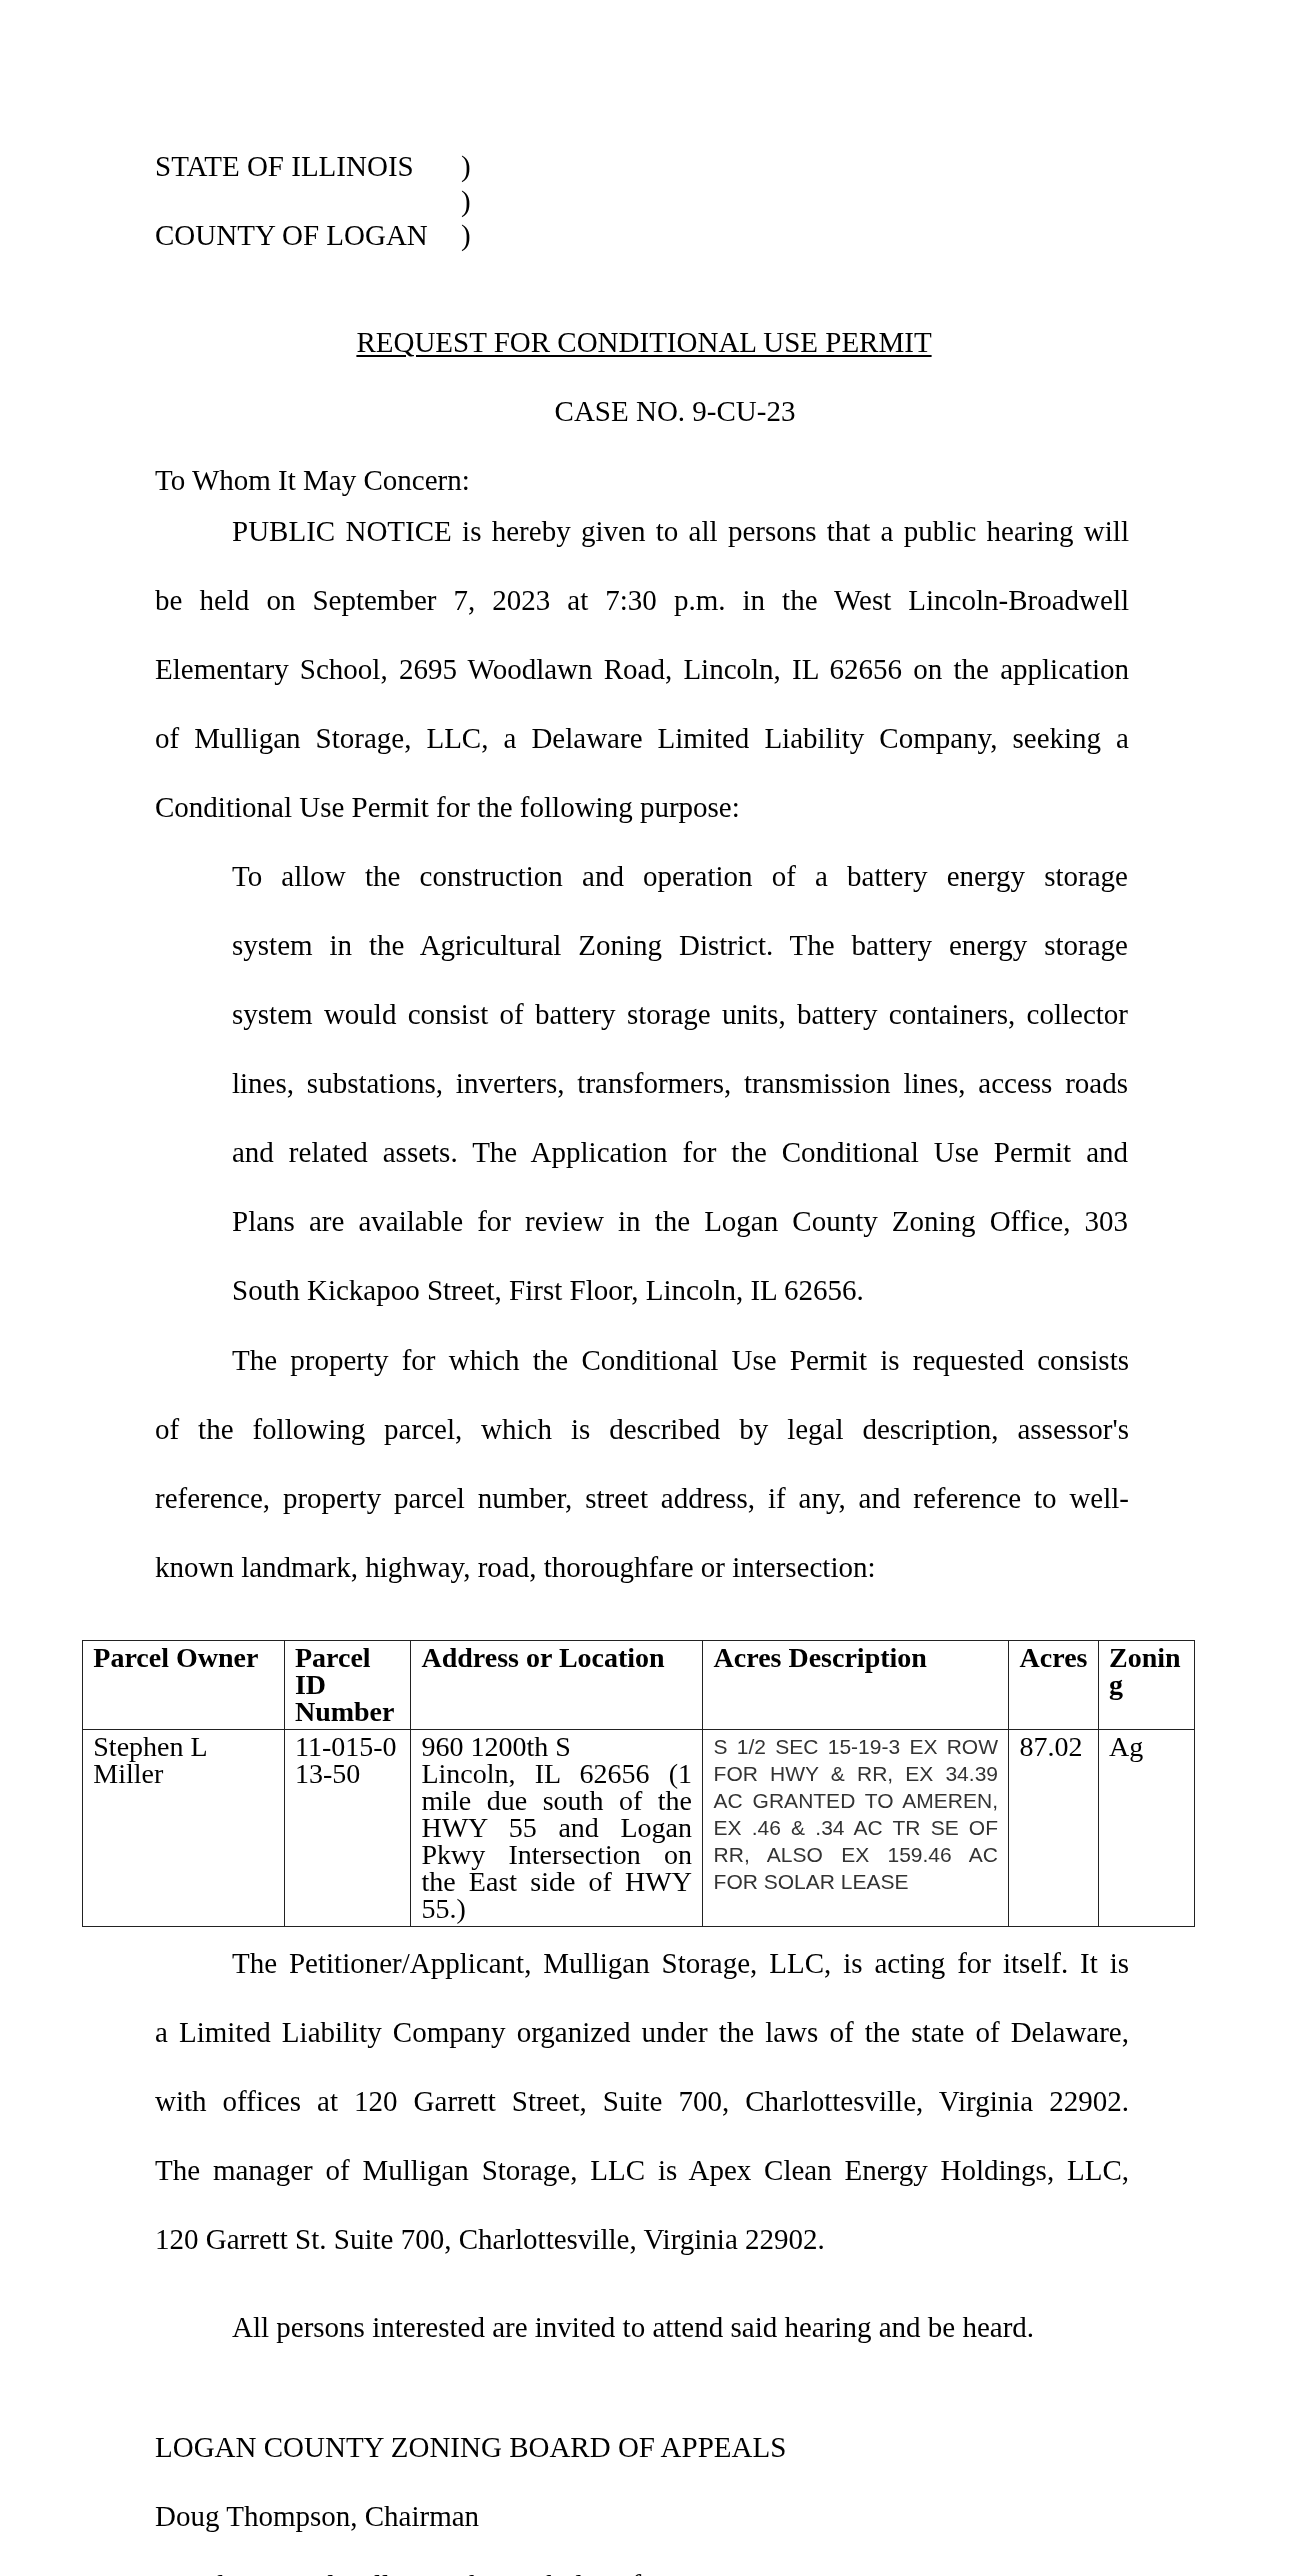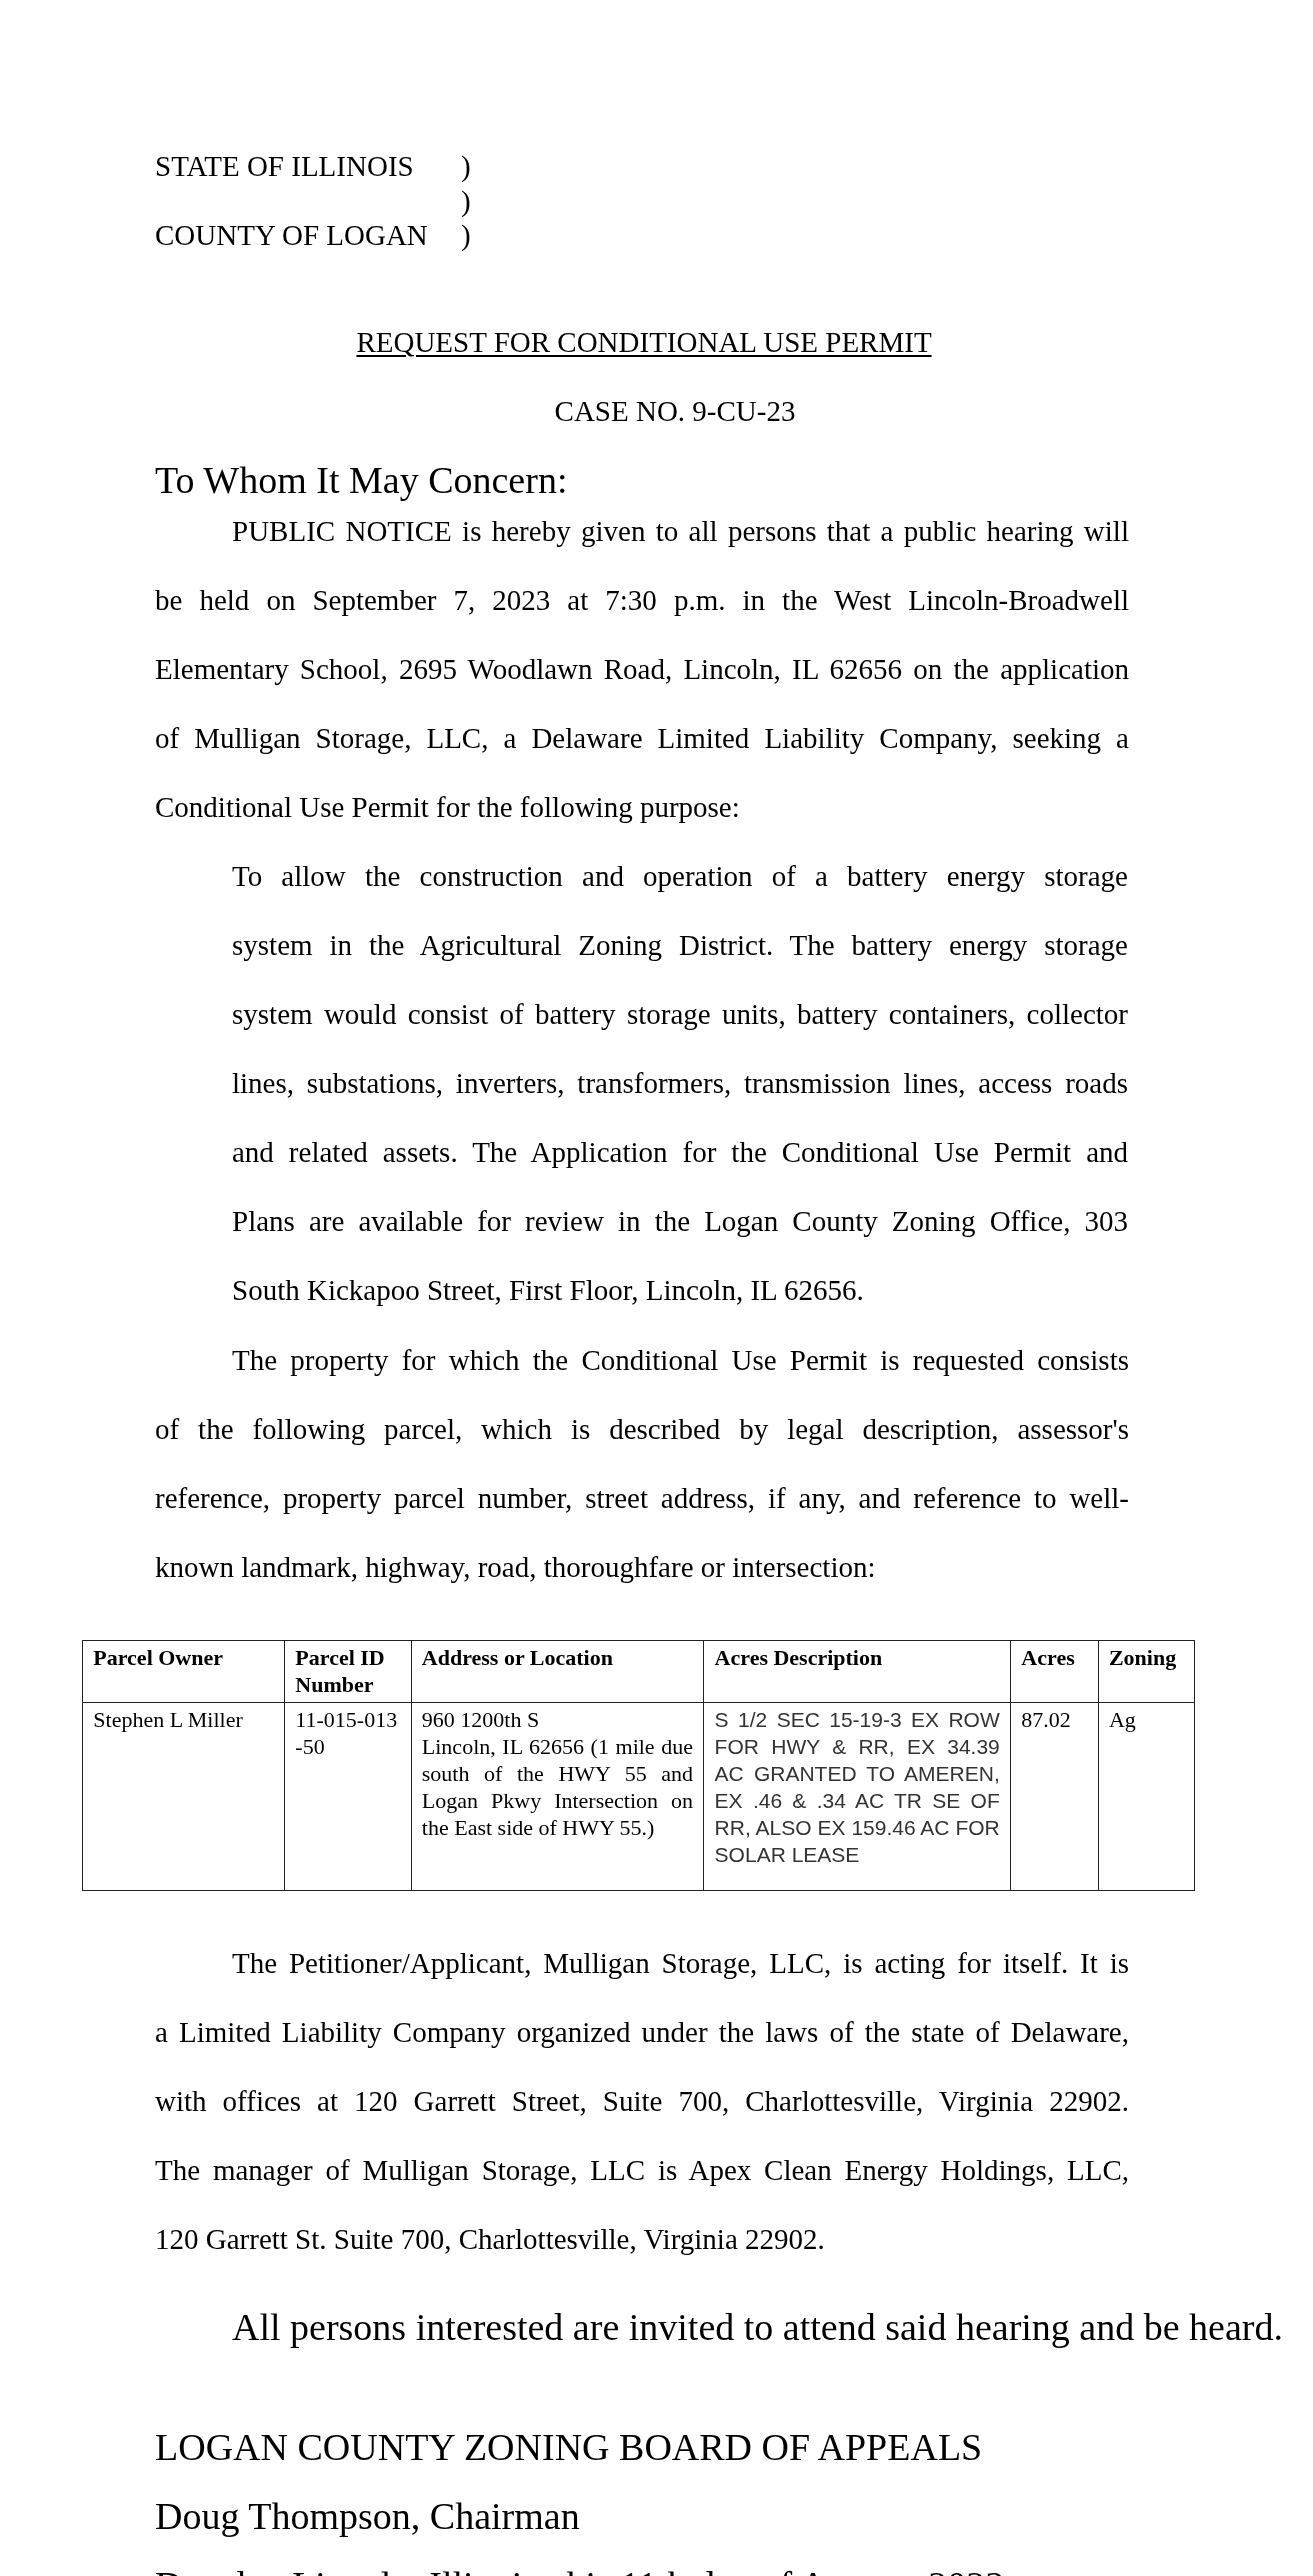--- a/index.html
+++ b/index.html
@@ -1,32 +1,32 @@
 <!DOCTYPE html>
 <html style="font-size:8.2px"><head>
 <meta charset="utf-8">
 <style>
   html, body { margin: 0; padding: 0; background: #ffffff; }
   body { width: 1314px; height: 2782px; position: relative; overflow: hidden;
          font-family: "Liberation Serif", "DejaVu Serif", serif; color: #000; }
   .page { position: absolute; left: 0; top: 0; width: 1314px; height: 2782px; }
-  .t { position: absolute; font-size: 38px; line-height: 34px; white-space: nowrap; }
+  .t { position: absolute; font-size: 29px; line-height: 34px; white-space: nowrap; }
   .caption-label { position: absolute; left: 155px; font-size: 29px; line-height: 34px; }
   .paren { position: absolute; left: 461px; font-size: 29px; line-height: 34px; }
   .center { position: absolute; left: 0; width: 1288px; text-align: center; font-size: 29px; line-height: 34px; }
   .u { text-decoration: underline; text-decoration-thickness: 1.5px; text-underline-offset: 3.1px; }
   .para { position: absolute; left: 155px; width: 974px; font-size: 29px; line-height: 69px;
           text-align: justify; text-align-last: left; }
   .para.block { left: 232px; width: 896px; }
   .line { display: block; text-align: justify; text-align-last: justify; white-space: nowrap; }
   .line.last { text-align-last: left; }
   table.parcels { position: absolute; left: 82px; top: 1640px; width: 1113px; border-collapse: collapse;
                   font-family: "Liberation Serif", serif; }
   table.parcels th, table.parcels td { border: 1.5px solid #222; vertical-align: top; padding: 3.1px 10.3px 4.1px 10.3px;
-                  font-size: 22px; line-height: 27px; text-align: left; }
+                  font-size: 28px; line-height: 27px; text-align: left; }
   table.parcels th { font-weight: bold; height: 46px; }
   table.parcels td { height: 180px; }
   .c1 { width: 181px; } .c2 { width: 105px; } .c3 { width: 272px; } .c4 { width: 286px; } .c5 { width: 66px; } .c6 { width: 75px; }
   .just { text-align: justify !important; text-align-last: left; }
   .legal { font-family: "Liberation Sans", sans-serif; color: #333333; font-size: 21px !important; line-height: 27px !important; }
   .red-dot { color: #e00000; }
 </style>
 </head>
 <body>
 

